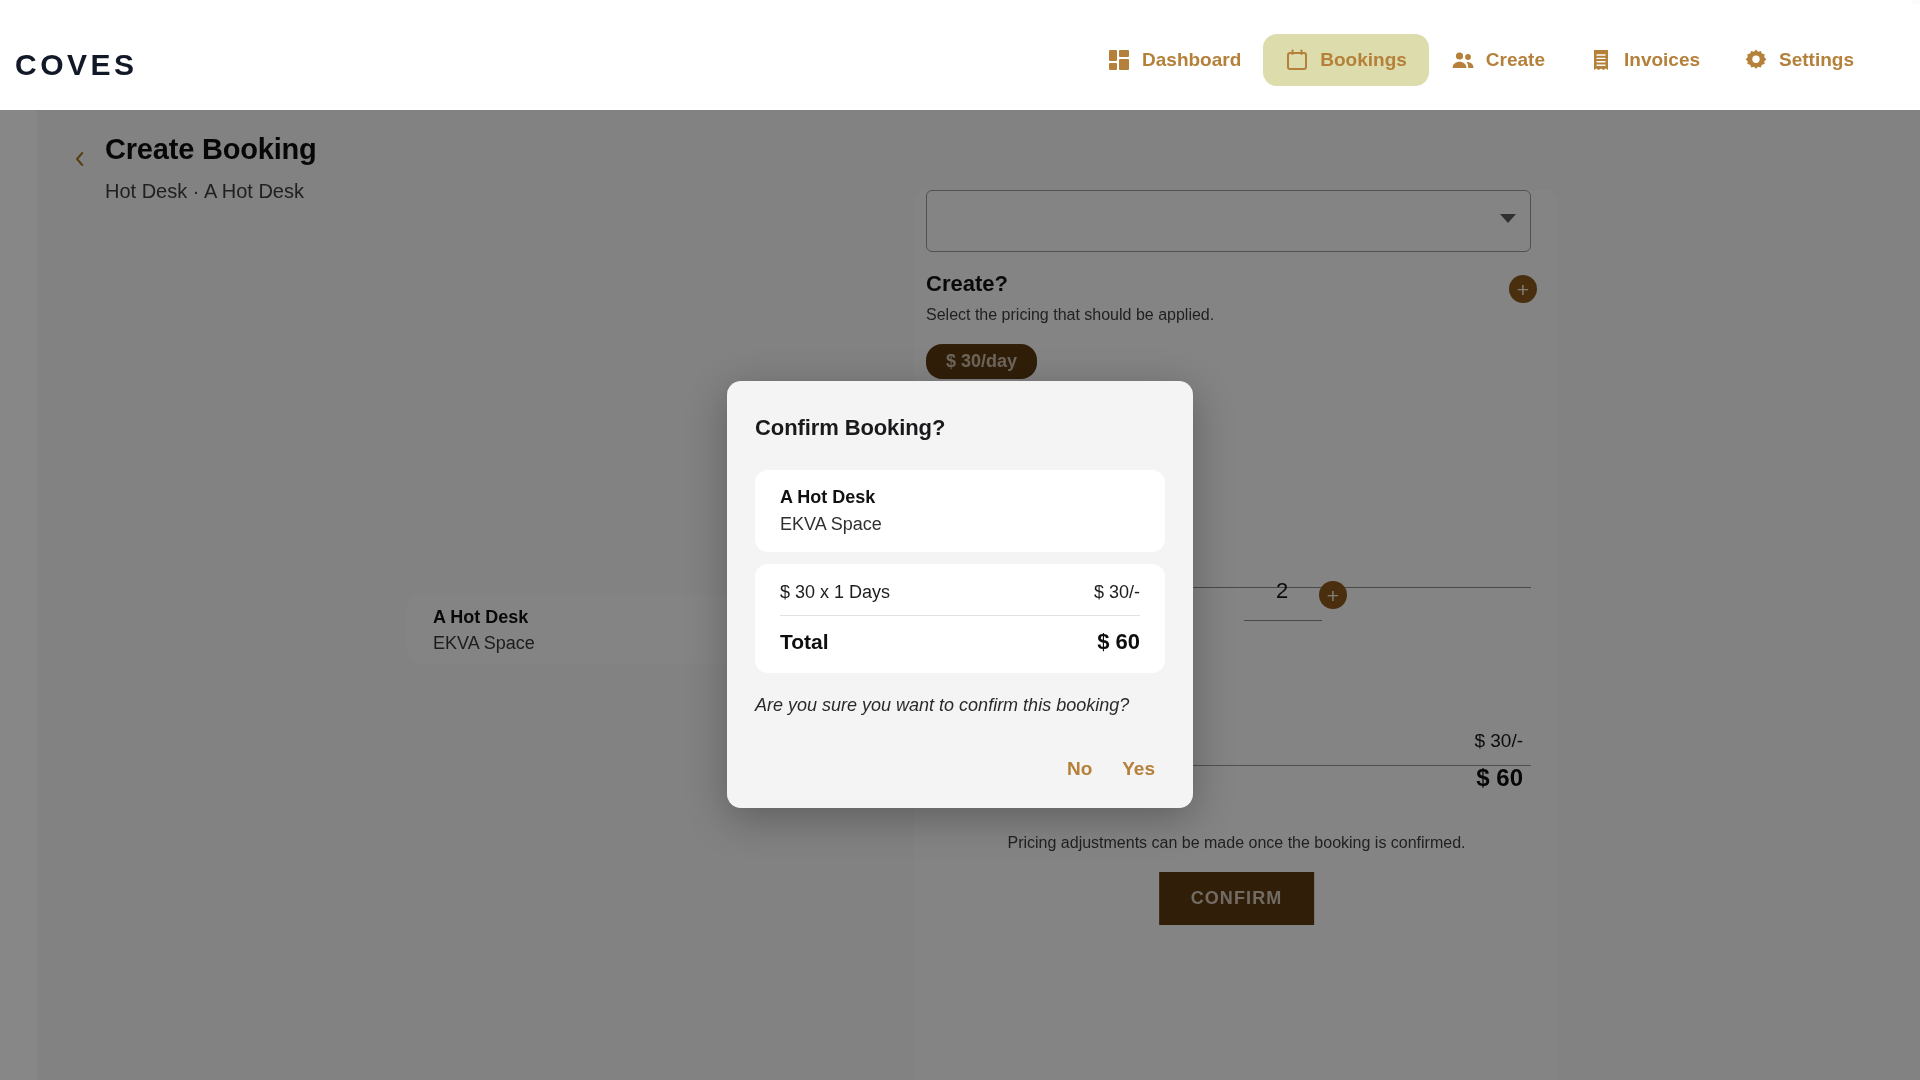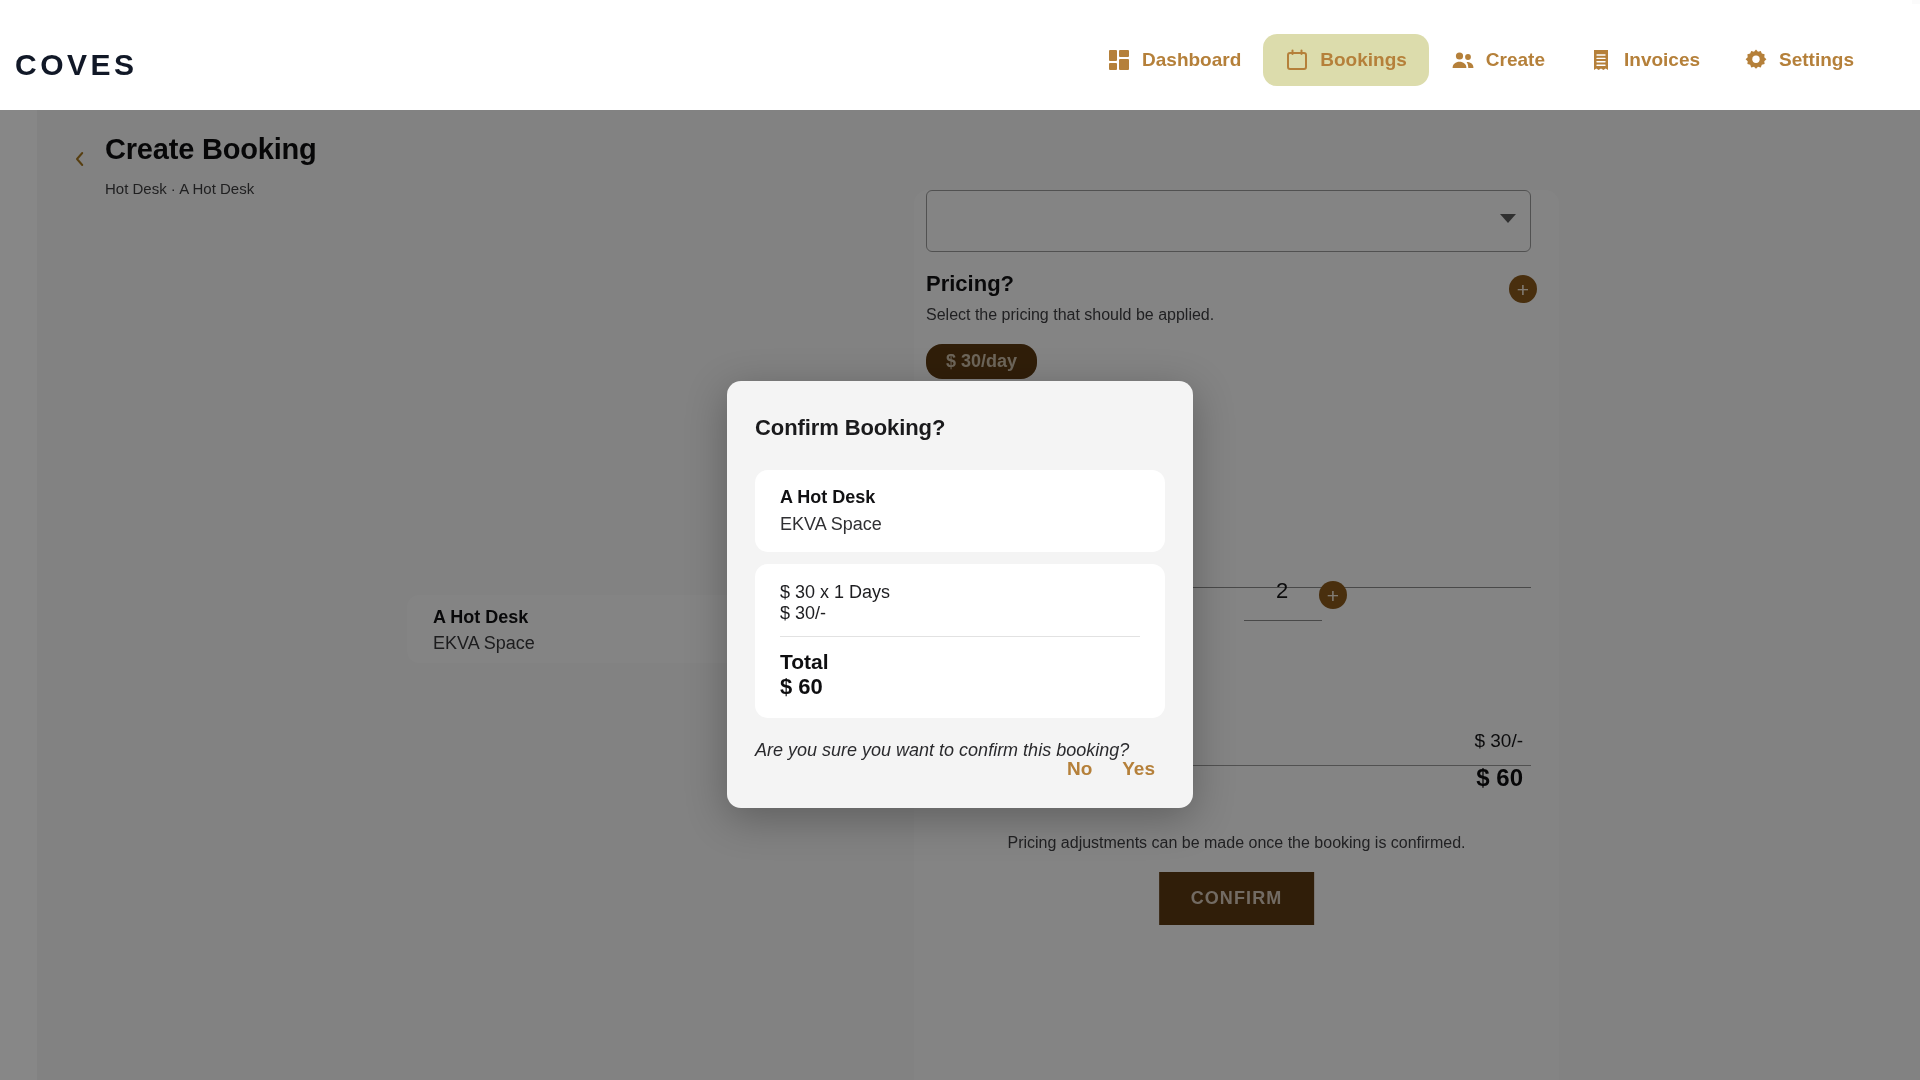--- a/index.html
+++ b/index.html
@@ -95,21 +95,21 @@
     position: absolute;
     left: 68px; top: 5px;
     font-size: 29px;
     font-weight: 700;
     color: #0f0f10;
     letter-spacing: -0.2px;
   }
   .breadcrumb {
     position: absolute;
     left: 68px; top: 52px;
-    font-size: 15px;
+    font-size: 20px;
     color: #3d3d3f;
   }
 
   
   .left-card {
     position: absolute;
     left: 370px; top: 485px;
     width: 430px; height: 68px;
     background: #f9f9f9;
     border-radius: 12px;
@@ -287,21 +287,20 @@
     margin-top: 12px;
     background: #ffffff;
     border-radius: 13px;
     padding: 4px 25px 14px 25px;
   }
   .bill-row {
     display: flex;
     justify-content: space-between;
     align-items: baseline;
     padding: 14px 0 12px 0;
-    flex-direction: column;
   }
   .bill-row .lbl { font-size: 18px; color: #1d1d20; }
   .bill-row .amt { font-size: 18px; color: #1d1d20; }
   .bill-sep { height: 1px; background: #e2e2e2; }
   .bill-row.total { padding-top: 13px; padding-bottom: 4px; }
   .bill-row.total .lbl { font-size: 21px; font-weight: 700; color: #0e0e10; }
   .bill-row.total .amt { font-size: 22px; font-weight: 700; color: #0e0e10; }
 
   .modal-question {
     margin-top: 22px;
@@ -351,21 +350,21 @@
     <div class="c-title">A Hot Desk</div>
     <div class="c-sub">EKVA Space</div>
   </div>
 
   <div class="right-panel">
 
     <div class="select-box">
       <span class="caret"></span>
     </div>
 
-    <div class="sec-title">Pricing?</div>
+    <div class="sec-title">Create?</div>
     <div class="sec-sub">Select the pricing that should be applied.</div>
     <div class="plus-btn plus-add-pricing">+</div>
 
     <div class="price-chip">$ 30/day</div>
 
     <div class="rule-1"></div>
     <div class="qty-value">2</div>
     <div class="qty-underline"></div>
     <div class="plus-btn plus-qty">+</div>
 

